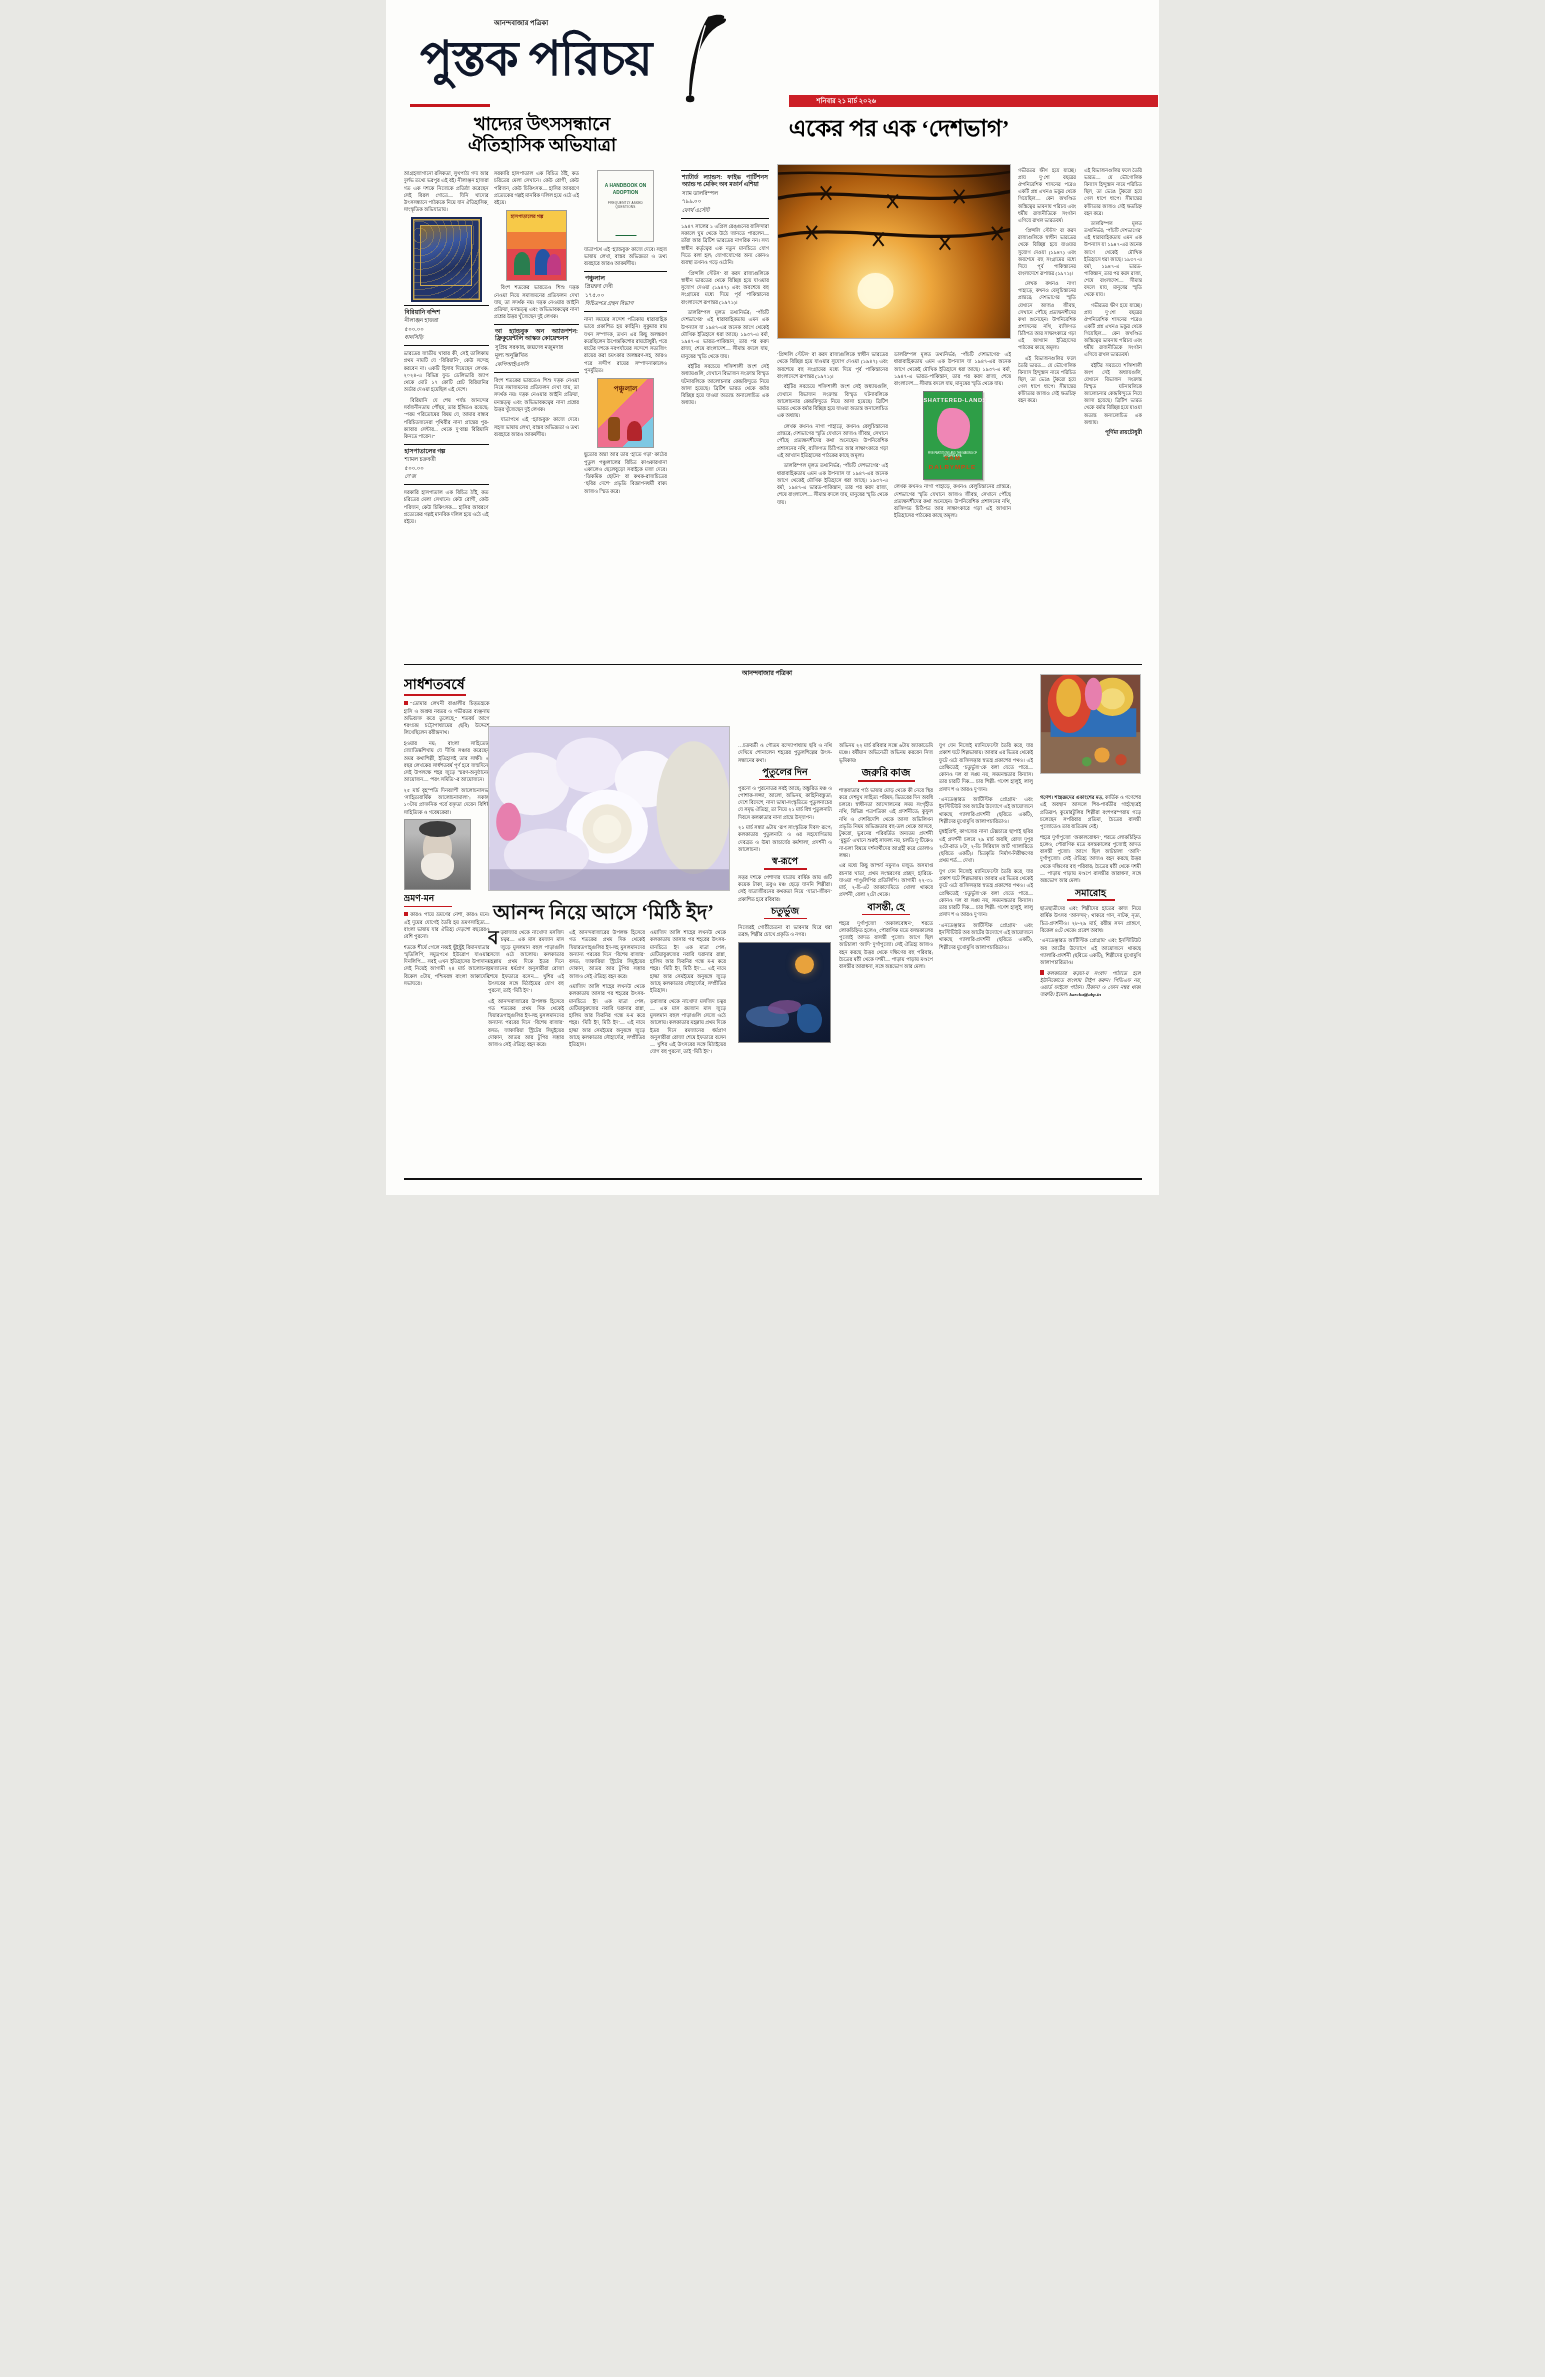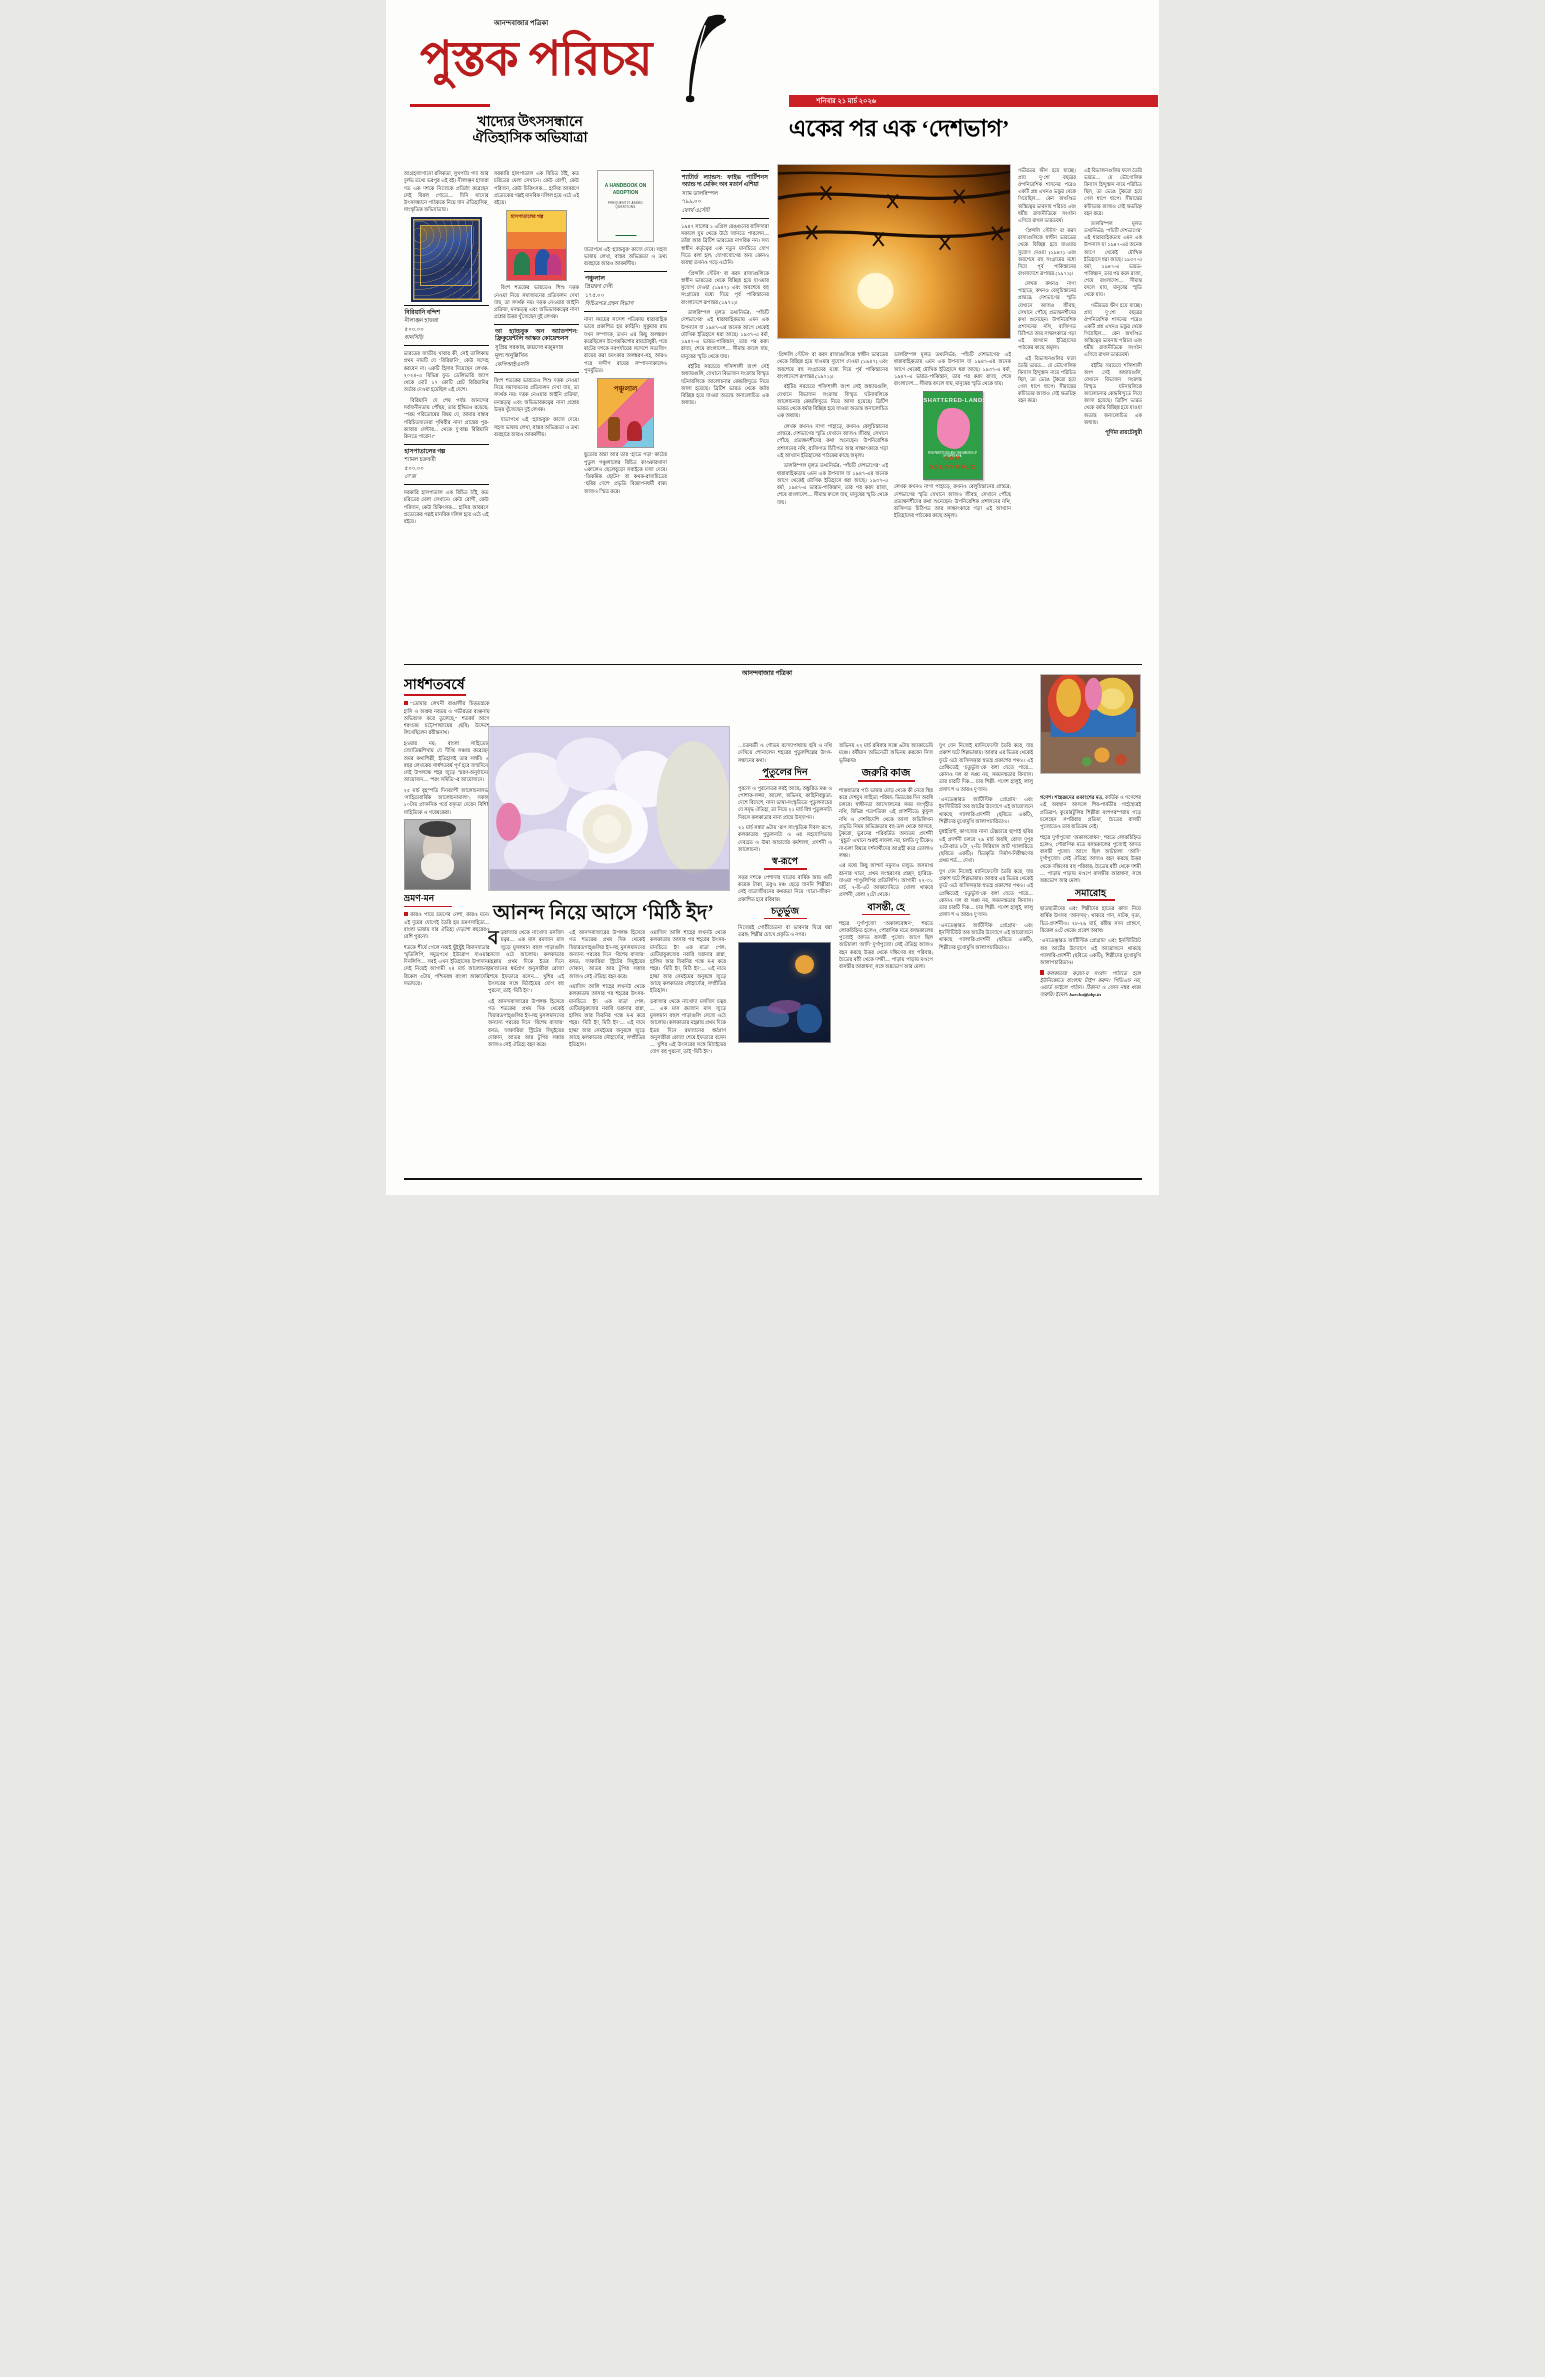--- a/index.html
+++ b/index.html
@@ -18,21 +18,21 @@
   .bookinfo .ba { font-size:5.5px; margin-top:1px; }
   .bookinfo .bp { font-size:5.5px; margin-top:0.5px; }
   .bookinfo .bpub { font-size:5.5px; font-style:italic; margin-top:0.5px; }
   .headline { font-weight:bold; color:#000; text-align:center; line-height:1.15; letter-spacing:-0.2px; }
   .khead { font-size:14px; font-weight:bold; color:#000; line-height:1.1; }
   .redrule { height:1.4px; background:#c5161d; margin-top:1.9px; }
   .bullet { display:inline-block; width:4.3px; height:4.3px; background:#c5161d; margin-right:2.4px; }
   .caption-col p { text-indent:0; }
   .byline { font-weight:bold; text-align:right; font-size:5.5px; }
   .photo { position:absolute; border:0.5px solid #bbb; overflow:hidden; }
-  .gray-mast { color:#b91c1c; font-weight:bold; letter-spacing:-1px; white-space:nowrap; }
+  .gray-mast { color:#0f172a; font-weight:bold; letter-spacing:-1px; white-space:nowrap; }
   a.mail { color:#111; font-style:italic; font-weight:bold; text-decoration:none; }
 </style>
 </head>
 <body>
 
 <div id="page">
 
   <div class="abs" style="left:108px; top:17px; font-size:6.7px; font-weight:bold;">আনন্দবাজার পত্রিকা</div>
 
   <div class="abs gray-mast" style="left:34px; top:22px; font-size:48px;">পুস্তক পরিচয়</div>
@@ -43,21 +43,21 @@
     <ellipse cx="80" cy="185" rx="9" ry="7" fill="#111"></ellipse>
     <rect x="78" y="172" width="4" height="10" fill="#111"></rect>
   </svg>
 
   <div class="abs" style="left:24px; top:104px; width:80px; height:2.9px; background:#c5161d;"></div>
 
   <div class="abs" style="left:403px; top:95px; width:369px; height:12px; background:#cc1f26; display:flex; align-items:center;">
     <span style="color:#fff; font-weight:bold; font-size:6.7px; margin-left:27.6px;">শনিবার ২১ মার্চ ২০২৬</span>
   </div>
 
-  <div class="abs headline" style="left:12px; top:114px; width:264px; font-size:14px;">
+  <div class="abs headline" style="left:24px; top:114px; width:264px; font-size:18px;">
     <div>খাদ্যের উৎসসন্ধানে</div>
     <div>ঐতিহাসিক অভিযাত্রা</div>
   </div>
 
   <div class="col" style="left:17.6px; top:164px; width:85px; height:449px;">
     <p class="noind">আগ্রহজাগানো রসিকতা, সুখপাঠ্য গদ্য আর দুর্লভ তথ্যে ভরপুর এই বই। নীলাঞ্জন হাজরা গত এক দশকে নিজেকে প্রতিষ্ঠা করেছেন সেই বিরল গোত্রে— যিনি খাদ্যের উৎসসন্ধানে পাঠককে নিয়ে যান ঐতিহাসিক, সাংস্কৃতিক অভিযাত্রায়।</p>
 
     <div style="width:71px; height:85px; margin:1px auto 2.9px; background:#23356b; border:2.9px solid #1b2a57; box-shadow:inset 0 0 0 1.4px #caa84e; position:relative;">
       <div style="position:absolute; left:7.6px; top:6.7px; right:7.6px; bottom:14.3px; background:linear-gradient(160deg,#8a6a2f 0%,#3a57a0 35%,#22315e 70%,#334b8e 100%); border:1px solid #caa84e;"></div>
       <div style="position:absolute; left:0; top:0; width:100%; height:100%; background:repeating-radial-gradient(circle at 10% 20%, rgba(202,168,78,.35) 0 1px, transparent 1px 6.7px);"></div>

